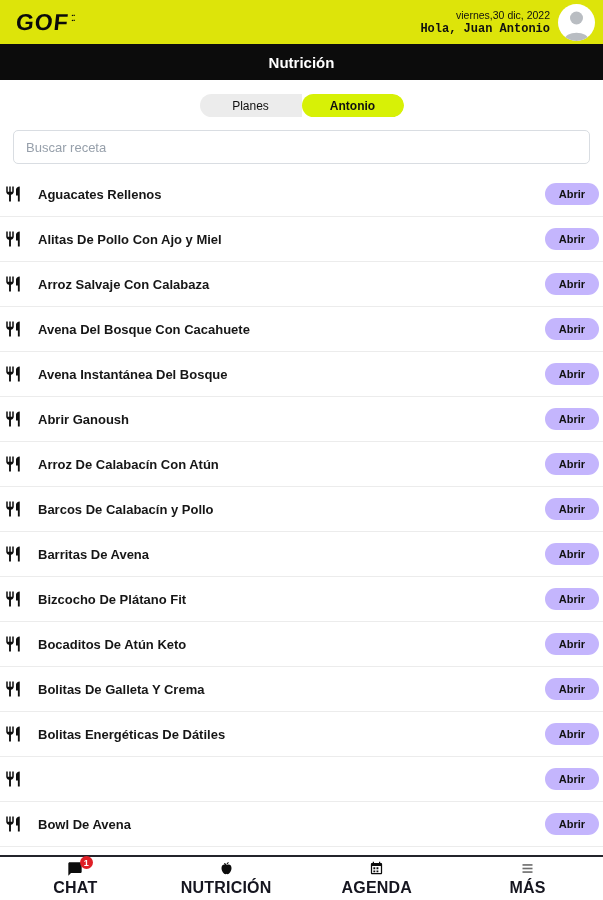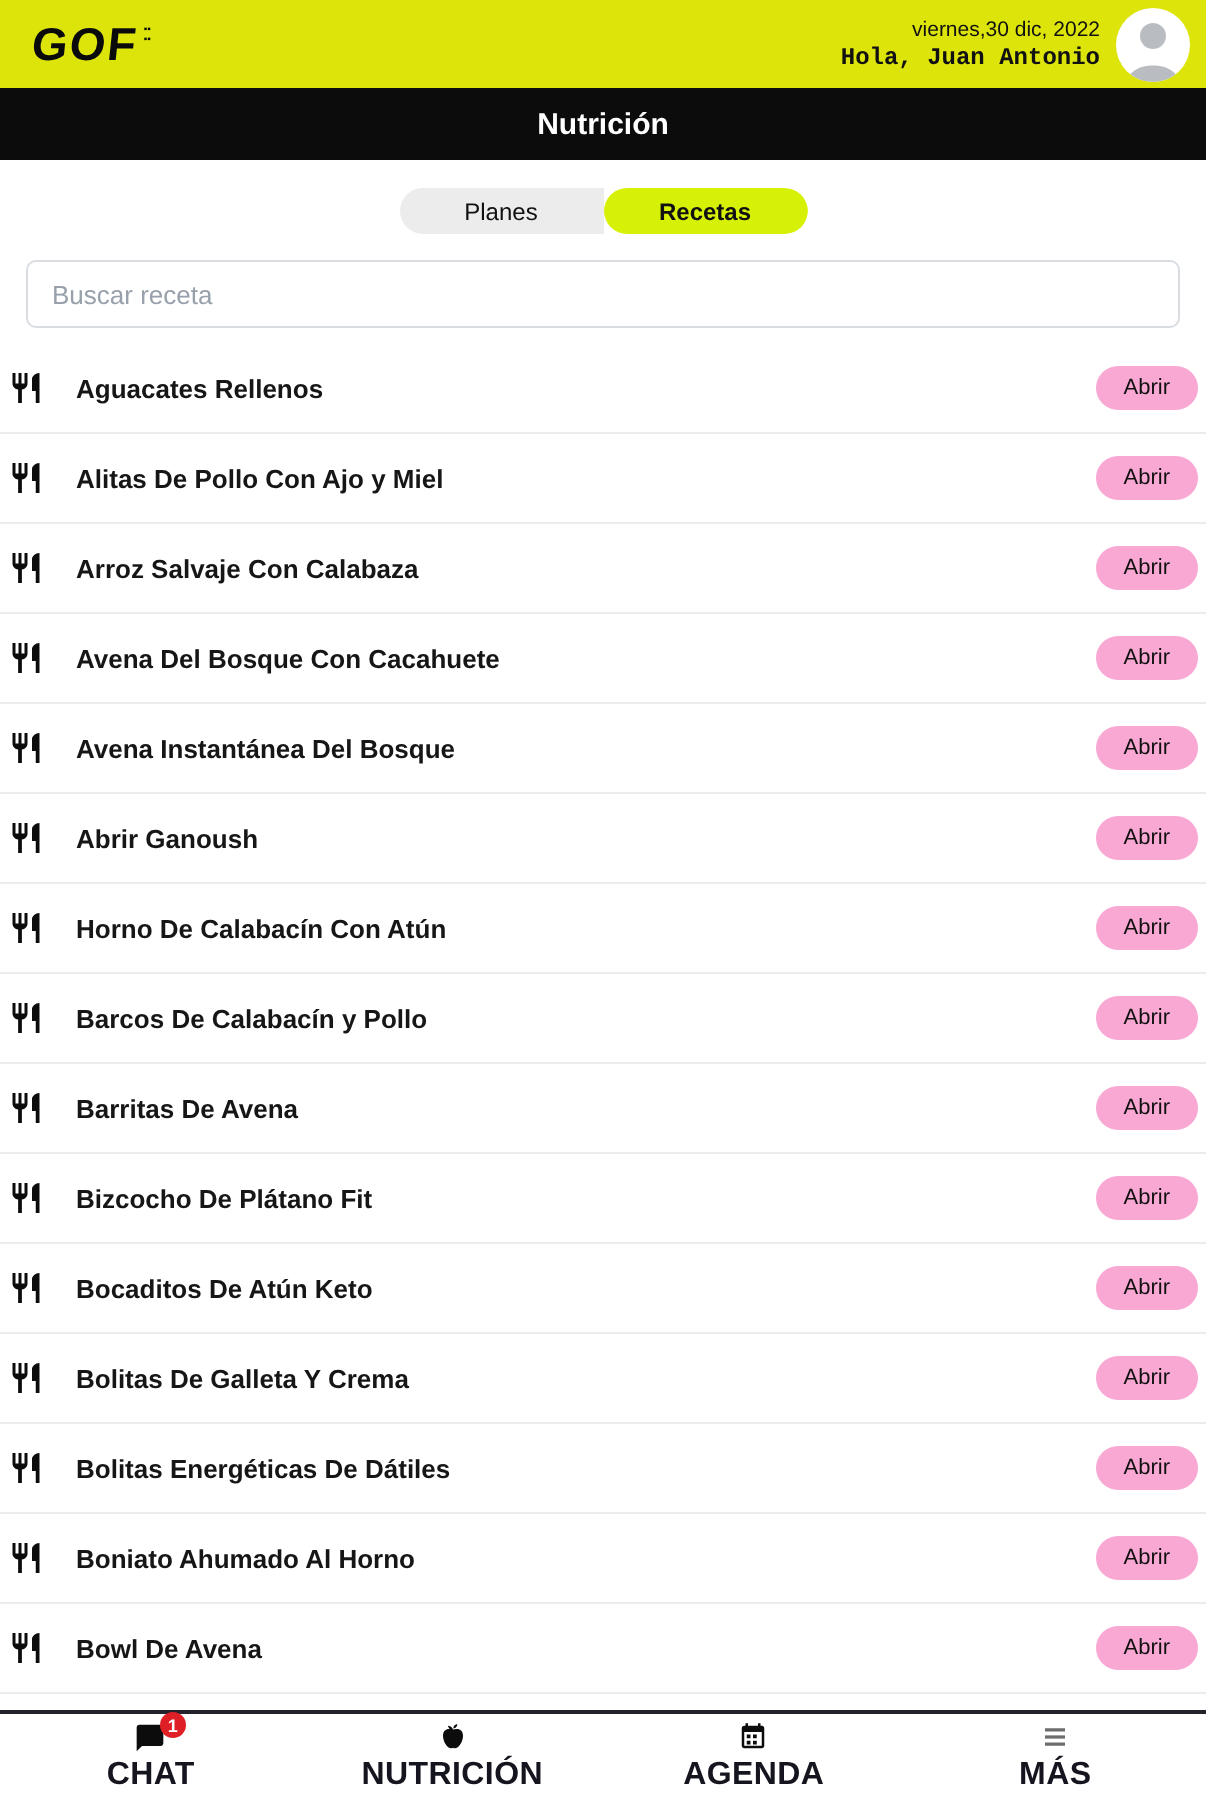--- a/index.html
+++ b/index.html
@@ -32,22 +32,22 @@
   .search-wrap { padding:13px 13px 0 13px; flex-shrink:0; }
   .search-input { width:100%; height:34px; border:1px solid #d9dde2; border-radius:5px;
     padding:0 12px; font-size:13px; color:#333; outline:none; }
   .search-input::placeholder { color:#97a0ab; }
 
   
   .recipe-list { flex:1; overflow:hidden; margin-top:8px; }
   .recipe-row { height:45px; display:flex; align-items:center; padding:0 4px; border-bottom:1px solid #ececec; background:#fff; }
   .recipe-icon { width:18px; height:18px; flex-shrink:0; }
   .recipe-name { margin-left:16px; font-size:13px; font-weight:600; color:#161616; }
-  .open-btn { margin-left:auto; background:#f9a8d4; border:none; border-radius:12px;
-    padding:5px 14px; font-size:11px; font-weight:normal; color:#111; cursor:pointer;
+  .open-btn { margin-left:auto; background:#c4b5fd; border:none; border-radius:12px;
+    padding:5px 14px; font-size:11px; font-weight:bold; color:#111; cursor:pointer;
     font-family:"Liberation Sans", sans-serif; }
 
   
   .bottom-nav { position:absolute; left:0; right:0; bottom:0; height:45px; background:#fff;
     border-top:2px solid #23242b; display:flex; }
   .nav-item { flex:1; display:flex; flex-direction:column; align-items:center; justify-content:center; gap:2px; cursor:pointer; }
   .nav-icon { width:17px; height:17px; position:relative; display:flex; align-items:center; justify-content:center; }
   .nav-label { font-size:16px; font-weight:600; color:#15151f; letter-spacing:0.2px; }
   .badge { position:absolute; top:-4px; right:-9px; min-width:13px; height:13px; border-radius:7px;
     background:#df1f26; color:#fff; font-size:9px; font-weight:bold; display:flex; align-items:center; justify-content:center; padding:0 2px; }
@@ -74,21 +74,21 @@
     </div>
   </div>
 
   <div class="titlebar">
     <span>Nutrición</span>
   </div>
 
   <div class="tabs-wrap">
     <div class="tabs">
       <div class="tab">Planes</div>
-      <div class="tab active">Recetas</div>
+      <div class="tab active">Antonio</div>
     </div>
   </div>
 
   <div class="search-wrap">
     <input class="search-input" type="text" placeholder="Buscar receta" style="">
   </div>
 
   <div class="recipe-list" id="recipe-list">
     <div class="recipe-row">
       <svg class="recipe-icon" viewBox="0 0 24 24">
@@ -135,21 +135,21 @@
         <path fill="#0c0c0c" d="M11 9H9V2H7v7H5V2H3v7c0 2.12 1.66 3.84 3.75 3.97V22h2.5v-9.03C11.34 12.84 13 11.12 13 9V2h-2v7zm5-3v8h2.5v8H21V2c-2.76 0-5 2.24-5 4z"></path>
       </svg>
       <span class="recipe-name">Abrir Ganoush</span>
       <button class="open-btn">Abrir</button>
     </div>
 
     <div class="recipe-row">
       <svg class="recipe-icon" viewBox="0 0 24 24">
         <path fill="#0c0c0c" d="M11 9H9V2H7v7H5V2H3v7c0 2.12 1.66 3.84 3.75 3.97V22h2.5v-9.03C11.34 12.84 13 11.12 13 9V2h-2v7zm5-3v8h2.5v8H21V2c-2.76 0-5 2.24-5 4z"></path>
       </svg>
-      <span class="recipe-name">Horno De Calabacín Con Atún</span>
+      <span class="recipe-name">Arroz De Calabacín Con Atún</span>
       <button class="open-btn">Abrir</button>
     </div>
 
     <div class="recipe-row">
       <svg class="recipe-icon" viewBox="0 0 24 24">
         <path fill="#0c0c0c" d="M11 9H9V2H7v7H5V2H3v7c0 2.12 1.66 3.84 3.75 3.97V22h2.5v-9.03C11.34 12.84 13 11.12 13 9V2h-2v7zm5-3v8h2.5v8H21V2c-2.76 0-5 2.24-5 4z"></path>
       </svg>
       <span class="recipe-name">Barcos De Calabacín y Pollo</span>
       <button class="open-btn">Abrir</button>
     </div>
@@ -191,21 +191,20 @@
         <path fill="#0c0c0c" d="M11 9H9V2H7v7H5V2H3v7c0 2.12 1.66 3.84 3.75 3.97V22h2.5v-9.03C11.34 12.84 13 11.12 13 9V2h-2v7zm5-3v8h2.5v8H21V2c-2.76 0-5 2.24-5 4z"></path>
       </svg>
       <span class="recipe-name">Bolitas Energéticas De Dátiles</span>
       <button class="open-btn">Abrir</button>
     </div>
 
     <div class="recipe-row">
       <svg class="recipe-icon" viewBox="0 0 24 24">
         <path fill="#0c0c0c" d="M11 9H9V2H7v7H5V2H3v7c0 2.12 1.66 3.84 3.75 3.97V22h2.5v-9.03C11.34 12.84 13 11.12 13 9V2h-2v7zm5-3v8h2.5v8H21V2c-2.76 0-5 2.24-5 4z"></path>
       </svg>
-      <span class="recipe-name">Boniato Ahumado Al Horno</span>
       <button class="open-btn">Abrir</button>
     </div>
 
     <div class="recipe-row">
       <svg class="recipe-icon" viewBox="0 0 24 24">
         <path fill="#0c0c0c" d="M11 9H9V2H7v7H5V2H3v7c0 2.12 1.66 3.84 3.75 3.97V22h2.5v-9.03C11.34 12.84 13 11.12 13 9V2h-2v7zm5-3v8h2.5v8H21V2c-2.76 0-5 2.24-5 4z"></path>
       </svg>
       <span class="recipe-name">Bowl De Avena</span>
       <button class="open-btn">Abrir</button>
     </div>

